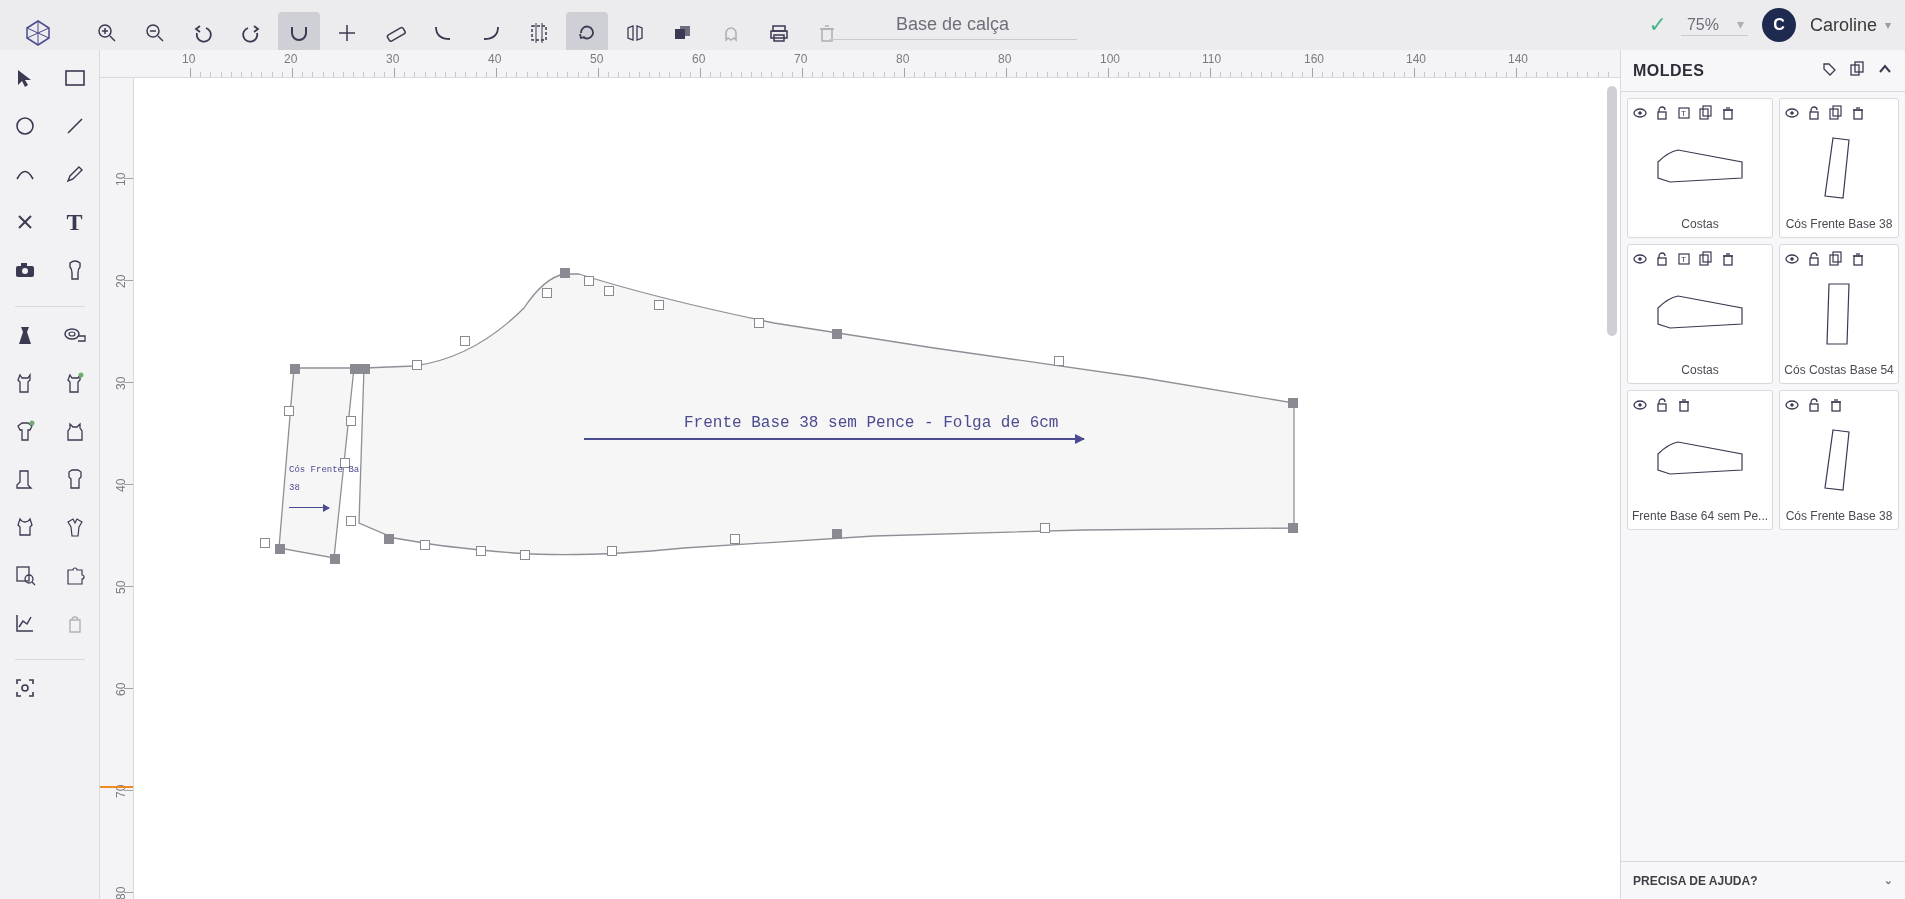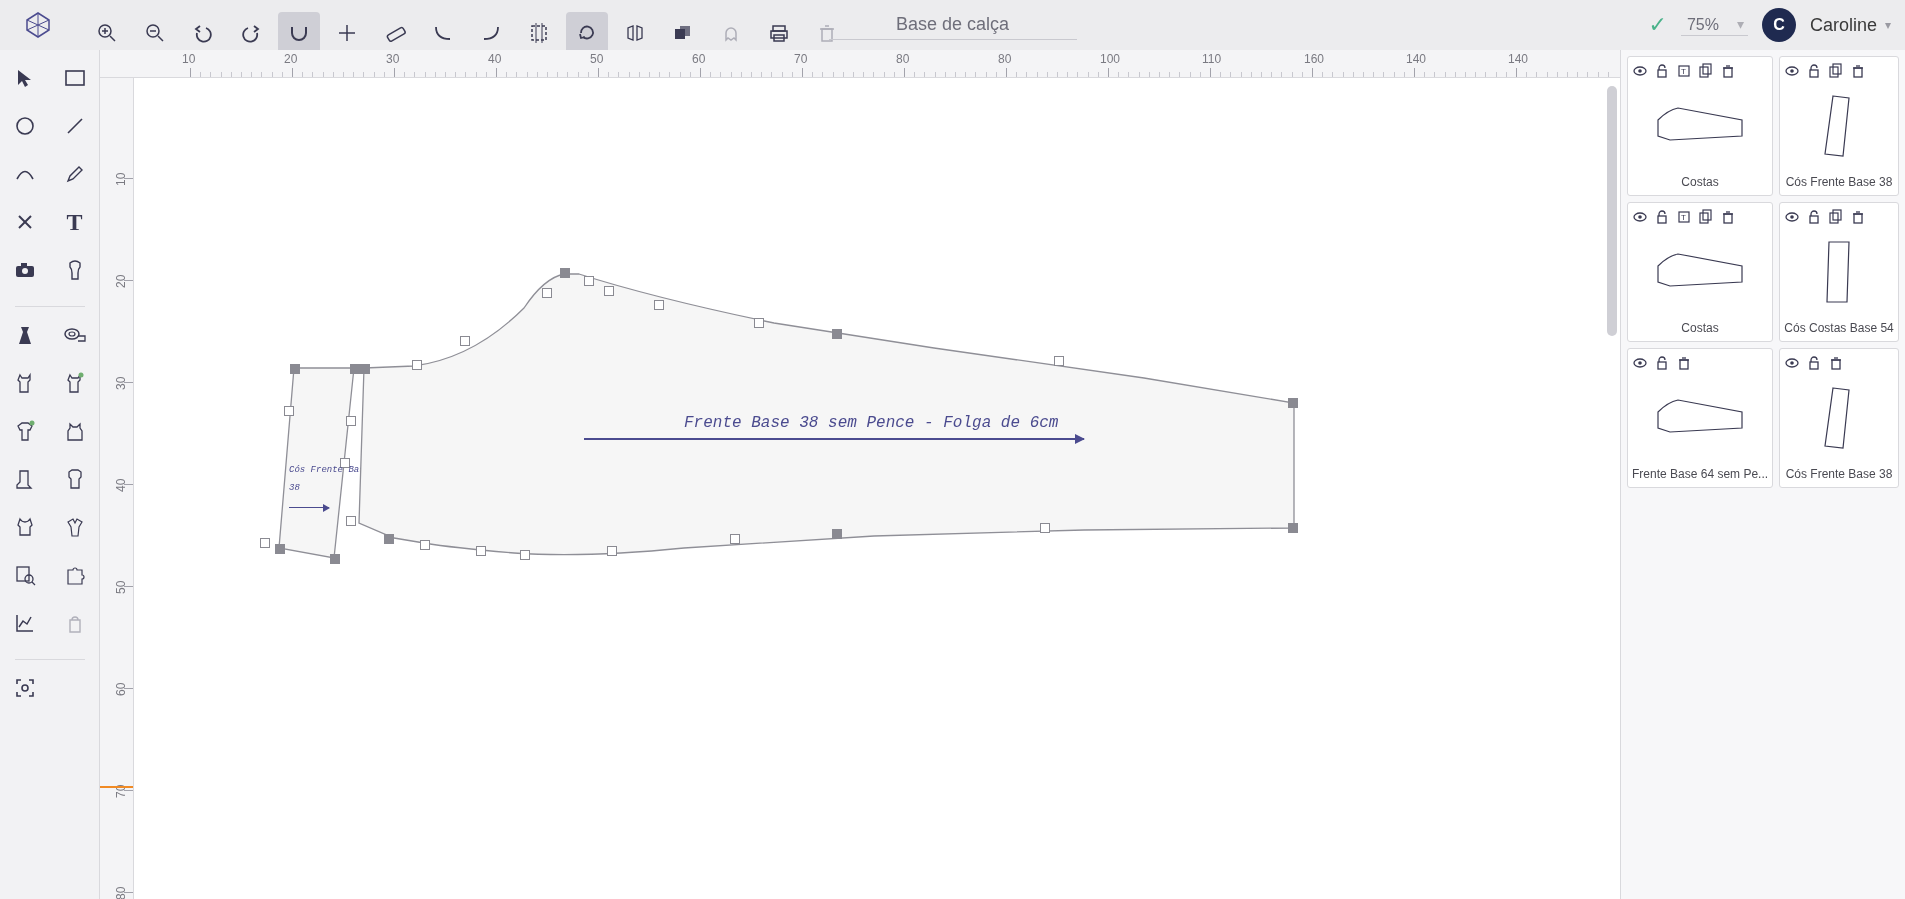--- a/index.html
+++ b/index.html
@@ -9,21 +9,21 @@
     --ink:#3a3a52;
     --accent:#4b4b8f;
     --muted:#6e6e7a;
     --selected:#d6d6e4;
     --canvas:#ffffff;
   }
   *{box-sizing:border-box;font-family:Arial,Helvetica,sans-serif;}
   html,body{margin:0;padding:0;width:1905px;height:899px;overflow:hidden;background:var(--bg);}
   
   .topbar{position:absolute;left:0;top:0;right:0;height:66px;background:#ececee;border-bottom:1px solid var(--border);
-    display:flex;padding-left:13px;}
+    display:flex;align-items:center;padding-left:13px;}
   .topbar .logo{width:50px;height:50px;display:flex;align-items:center;justify-content:center;}
   .topbar .tools{display:flex;align-items:center;margin-left:20px;}
   .tbtn{width:42px;height:42px;display:flex;align-items:center;justify-content:center;border-radius:4px;margin:0 3px;
     color:var(--ink);cursor:pointer;}
   .tbtn.on{background:#cfcfd6;}
   .topbar .title{position:absolute;left:50%;transform:translateX(-50%);top:0;height:50px;display:flex;align-items:center;
     min-width:280px;justify-content:center;}
   .topbar .title input{border:none;border-bottom:1px solid #c9c9cf;background:transparent;text-align:center;font-size:18px;
     color:var(--muted);padding:4px 8px;min-width:180px;}
   .topbar .right{position:absolute;right:14px;top:0;height:50px;display:flex;align-items:center;gap:14px;}
@@ -52,21 +52,21 @@
   
   .ruler-left{position:absolute;left:100px;top:78px;width:34px;bottom:0;background:#f4f4f6;border-right:1px solid var(--border);
     overflow:hidden;}
   .ruler-left .tick{position:absolute;left:0;width:34px;}
   .ruler-left .tick .num{position:absolute;left:4px;top:-8px;font-size:12px;color:#7a7a82;transform:rotate(-90deg);transform-origin:left top;
     left:14px;top:8px;}
   .ruler-left .tick .major{position:absolute;right:0;height:1px;width:10px;background:#a2a2ab;top:0;}
   .ruler-left .mark{position:absolute;left:0;right:0;height:2px;background:#f08a24;}
   
   .canvas{position:absolute;left:134px;top:78px;right:285px;bottom:0;background:var(--canvas);overflow:hidden;}
-  .pattern{position:absolute;font-style:italic;}
+  .pattern{position:absolute;}
   .pattern svg{display:block;}
   .plabel{position:absolute;color:var(--accent);font-family:"Courier New",monospace;font-size:16px;white-space:nowrap;}
   .parrow{position:absolute;height:2px;background:var(--accent);}
   .parrow:after{content:"";position:absolute;right:-1px;top:-4px;border-left:10px solid var(--accent);border-top:5px solid transparent;border-bottom:5px solid transparent;}
   .handle{position:absolute;width:10px;height:10px;background:#fff;border:1px solid #8a8a92;}
   .handle.solid{background:#8a8a92;}
   .scrolly{position:absolute;right:0;top:0;bottom:0;width:16px;background:transparent;}
   .scrolly .thumb{position:absolute;right:3px;top:8px;width:10px;height:250px;background:#cfcfd5;border-radius:5px;}
   
   .rpanel{position:absolute;right:0;top:50px;width:285px;bottom:0;background:#f7f7f9;border-left:1px solid var(--border);
@@ -651,20 +651,35 @@
     <span class="plabel" style="left:330px;top:146px;">Frente Base 38 sem Pence - Folga de 6cm</span>
     <span class="parrow" style="left:230px;top:170px;width:500px;"></span>
   </div>
 
   <div class="scrolly">
       <div class="thumb"></div>
     </div>
 </div>
 
 <div class="rpanel">
+  <div class="rhead">
+    <span class="t">MOLDES</span>
+    <span class="icons">
+      <span><svg width="16" height="16">
+            <path d="M3 3 h5 l6 6 -5 5 -6 -6 z" fill="none" stroke="#3a3a52" stroke-width="1.3"></path>
+          </svg></span>
+      <span><svg width="16" height="16">
+            <rect x="2" y="4" width="8" height="10" fill="none" stroke="#3a3a52" stroke-width="1.3"></rect>
+            <rect x="6" y="1" width="8" height="10" fill="none" stroke="#3a3a52" stroke-width="1.3"></rect>
+          </svg></span>
+      <span><svg width="16" height="16">
+            <polyline points="3,11 8,5 13,11" fill="none" stroke="#3a3a52" stroke-width="2"></polyline>
+          </svg></span>
+    </span>
+  </div>
   <div class="grid" id="mgrid">
       <div class="mcard">
         <div class="ops">
           <span><svg width="16" height="16">
               <ellipse cx="8" cy="8" rx="6" ry="4" fill="none" stroke="#3a3a52" stroke-width="1.3"></ellipse>
               <circle cx="8" cy="8" r="1.8" fill="#3a3a52"></circle>
             </svg></span>
           <span><svg width="16" height="16">
               <rect x="4" y="7" width="8" height="7" fill="none" stroke="#3a3a52" stroke-width="1.3"></rect>
               <path d="M5 7 v-2 a3 3 0 0 1 6 0" fill="none" stroke="#3a3a52" stroke-width="1.3"></path>
@@ -815,13 +830,17 @@
             </svg></span>
         </div>
         <div class="thumb">
           <svg width="40" height="70">
             <polygon points="14,4 30,6 24,64 6,62" fill="none" stroke="#3a3a52" stroke-width="1.2"></polygon>
           </svg>
         </div>
         <div class="name">Cós Frente Base 38</div>
       </div>
     </div>
+  <div class="help">
+    <span>PRECISA DE AJUDA?</span>
+    <span style="font-size:11px;color:#7a7a82;">⌄</span>
+  </div>
 </div>
 
 </body></html>

